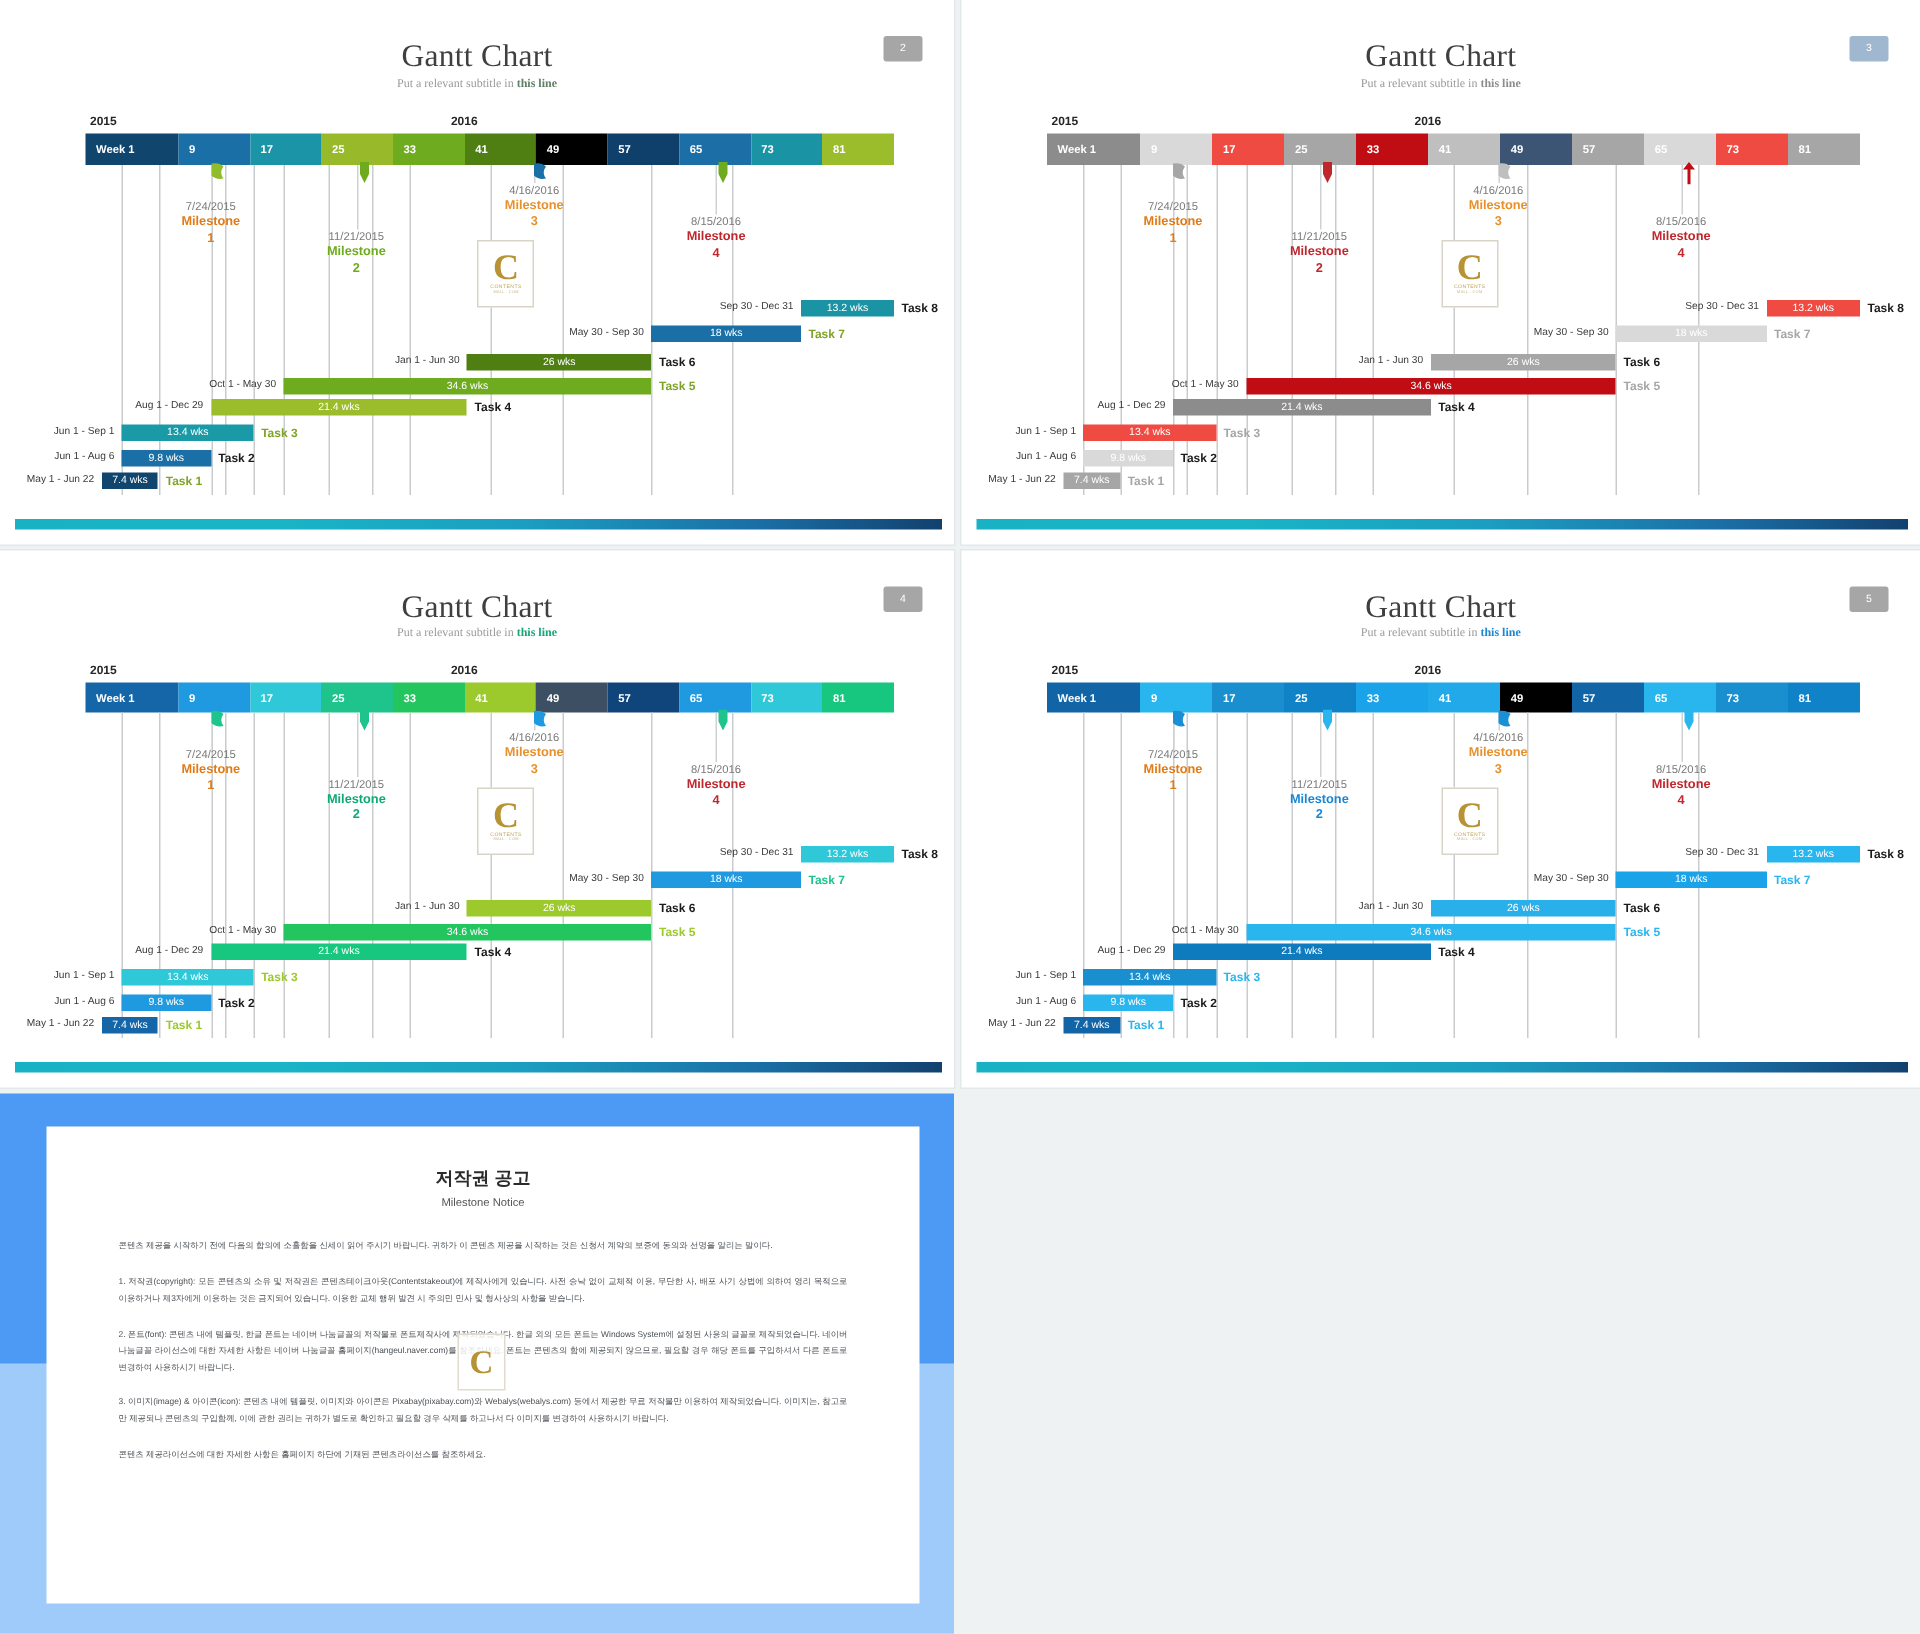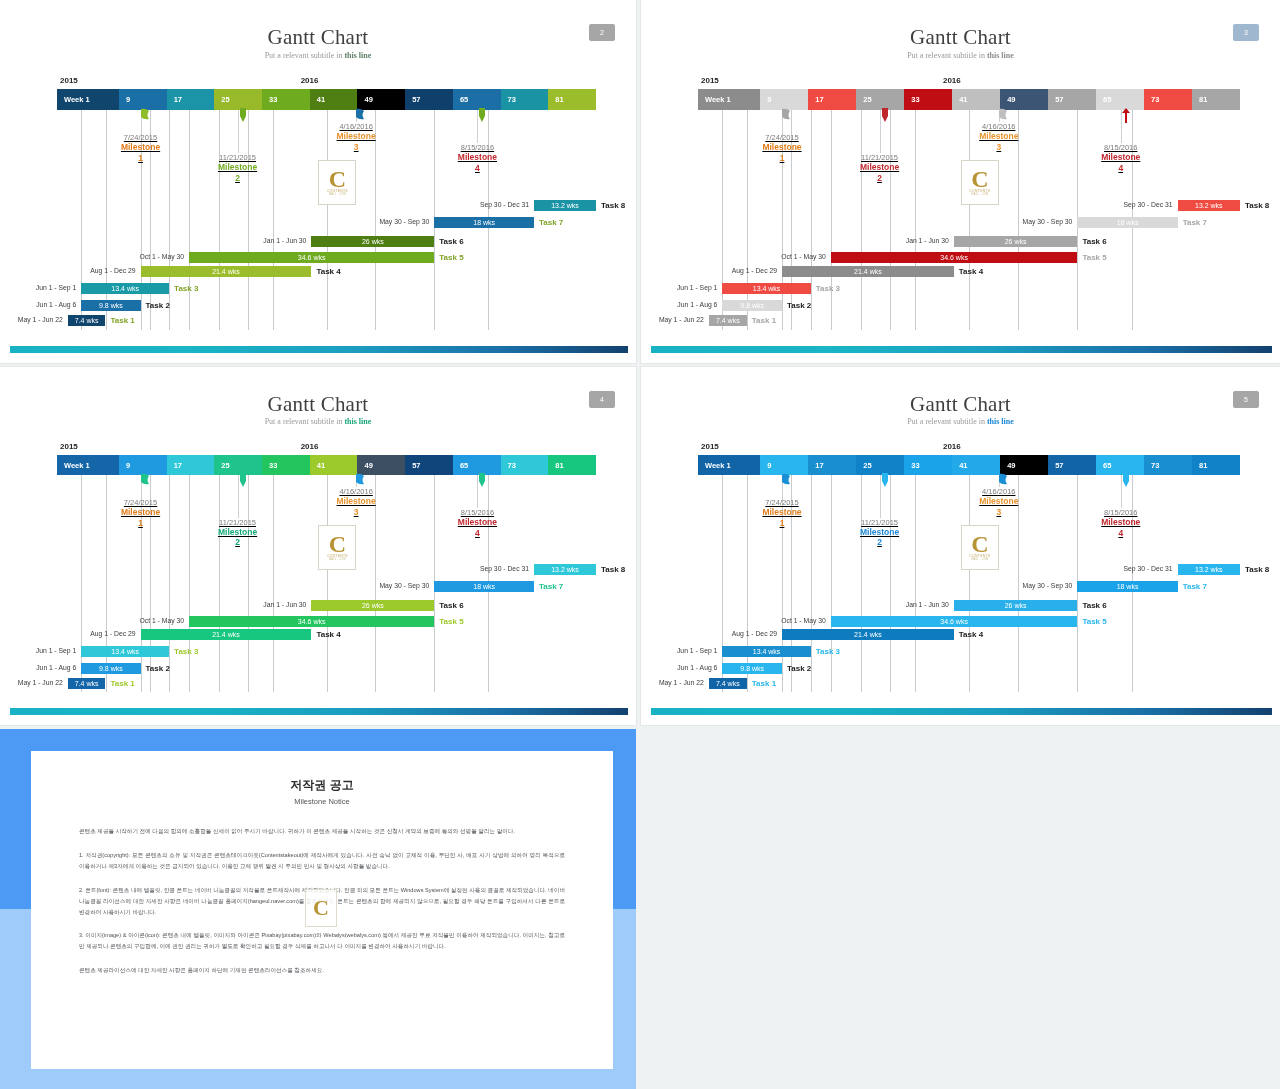--- a/index.html
+++ b/index.html
@@ -29,21 +29,21 @@
 
   .weekbar { position:absolute; display:flex; }
   .wk { flex:1 1 0; display:flex; align-items:center; color:#ffffff;
         font-size:7.5px; font-weight:bold; padding-left:7px; white-space:nowrap; }
 
   .gridline { position:absolute; width:1px; background:#c9ccce; }
 
   .mstick { position:absolute; width:1px; background:#cfd2d4; }
   .msflag { position:absolute; }
 
-  .mslabel { position:absolute; text-align:center; line-height:1.22; white-space:nowrap;text-decoration:underline; }
+  .mslabel { position:absolute; text-align:center; line-height:1.22; white-space:nowrap; }
   .mslabel .d { font-size:7.5px; color:#7a7a7a; display:block; }
   .mslabel .n { font-size:8.5px; font-weight:bold; display:block; }
 
   .logo { position:absolute; border:1px solid #d9d4c8; background:#ffffff;
           display:flex; flex-direction:column; align-items:center; justify-content:center; }
   .logo .c { font-family:"Liberation Serif", serif; font-weight:bold; color:#b79334; line-height:.85; }
   .logo .t { color:#c0a65d; letter-spacing:.3px; }
   .logo .t2 { color:#cbb784; letter-spacing:.2px; }
 
   .row { position:absolute; height:11px; }

